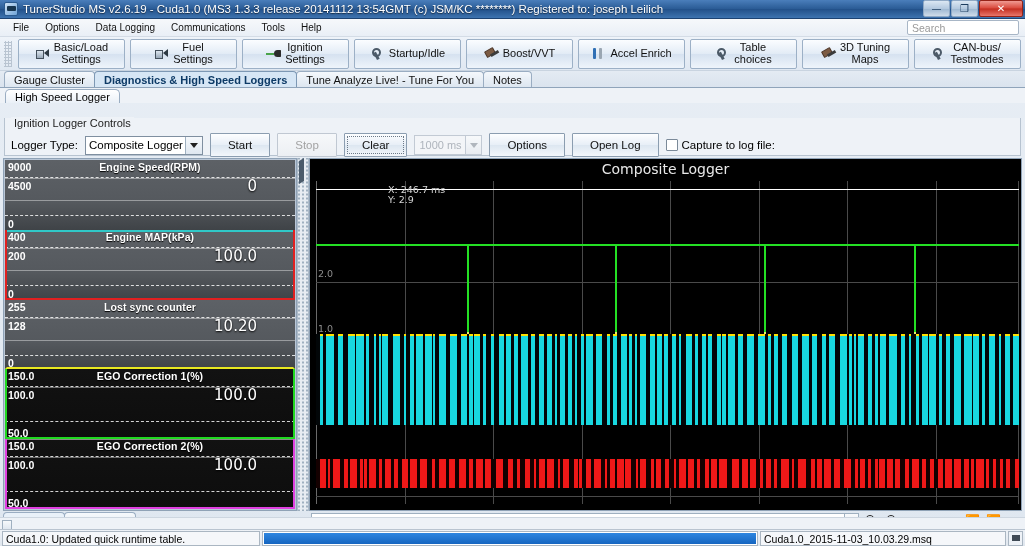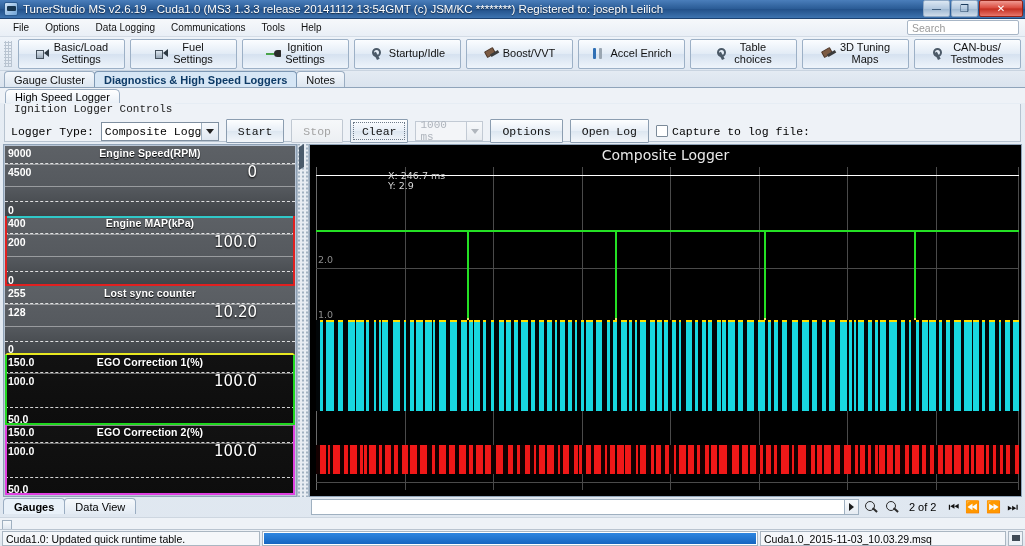--- a/index.html
+++ b/index.html
@@ -128,22 +128,22 @@
     background:#eef2f7;
   }
   .stab {
     height:14px; padding:0 9px; font-size:11px; line-height:14px;
     border:1px solid #9aadc2; border-bottom:none; border-radius:5px 5px 0 0;
     background:linear-gradient(180deg,#ffffff,#eaf0f7);
   }
 
   
   .ctlgroup {
-    margin:1px 4px 2px 4px; border:1px solid #b7c3d0; border-top:none;
-    background:#eef2f7; height:38px; position:relative;font-family:Liberation Mono, monospace;
+    margin:15px 4px 2px 4px; border:1px solid #b7c3d0; border-top:none;
+    background:#eef2f7; height:38px; position:relative;
   }
   .grouptitle {
     position:absolute; left:6px; top:-1px; font-size:11px; color:#222;
     background:#eef2f7; padding:0 3px;
   }
   .ctlrow {
     position:absolute; left:6px; top:15px; right:4px;
     display:flex; align-items:center; gap:7px;
   }
   .ctl-label { font-size:11.5px; }
@@ -153,21 +153,21 @@
     position:relative;
   }
   .combo .arrowbtn {
     position:absolute; right:0; top:0; width:17px; height:17px;
     background:linear-gradient(180deg,#f6f9fc,#dfe7f0);
     border-left:1px solid #9fb0c0;
     display:flex;align-items:center;justify-content:center;
   }
   .caret { width:0;height:0;border-left:4px solid transparent;border-right:4px solid transparent;border-top:5px solid #202020; }
   .btn {
-    height:24px; min-width:48px; padding:0 11px;
+    height:24px; min-width:48px; padding:0 17px;
     border:1px solid #8b9db0; border-radius:1px; font-size:11.5px;
     background:linear-gradient(180deg,#fdfeff 0%,#e8eff7 48%,#dde7f1 52%,#f3f7fb 100%);
     display:flex;align-items:center;justify-content:center; color:#111;
   }
   .btn.disabled { color:#a3a3a3; background:linear-gradient(180deg,#f6f8fa,#eceff3); border-color:#c0c8d2; }
   .btn.focusring { position:relative; }
   .btn.focusring:after{content:"";position:absolute;inset:2px;border:1px dotted #6c7988;}
   .msfield {
     width:52px; height:20px; border:1px solid #c2cad4; background:#f3f5f8;
     font-size:11px; color:#aeb4bc; display:flex;align-items:center;padding-left:4px;
@@ -356,20 +356,21 @@
     <div class="tbtn">
       <span class="ico ico-wrench"></span>
       <span class="lbl">CAN-bus/
 Testmodes</span>
     </div>
   </div>
 
   <div class="maintabs">
     <div class="mtab">Gauge Cluster</div>
     <div class="mtab active">Diagnostics &amp; High Speed Loggers</div>
+    <div class="mtab">Tune Analyze Live! - Tune For You</div>
     <div class="mtab">Notes</div>
   </div>
 
   <div class="subtabrow">
     <div class="stab">High Speed Logger</div>
   </div>
 
   <div class="ctlgroup">
     <div class="grouptitle">Ignition Logger Controls</div>
     <div class="ctlrow">

